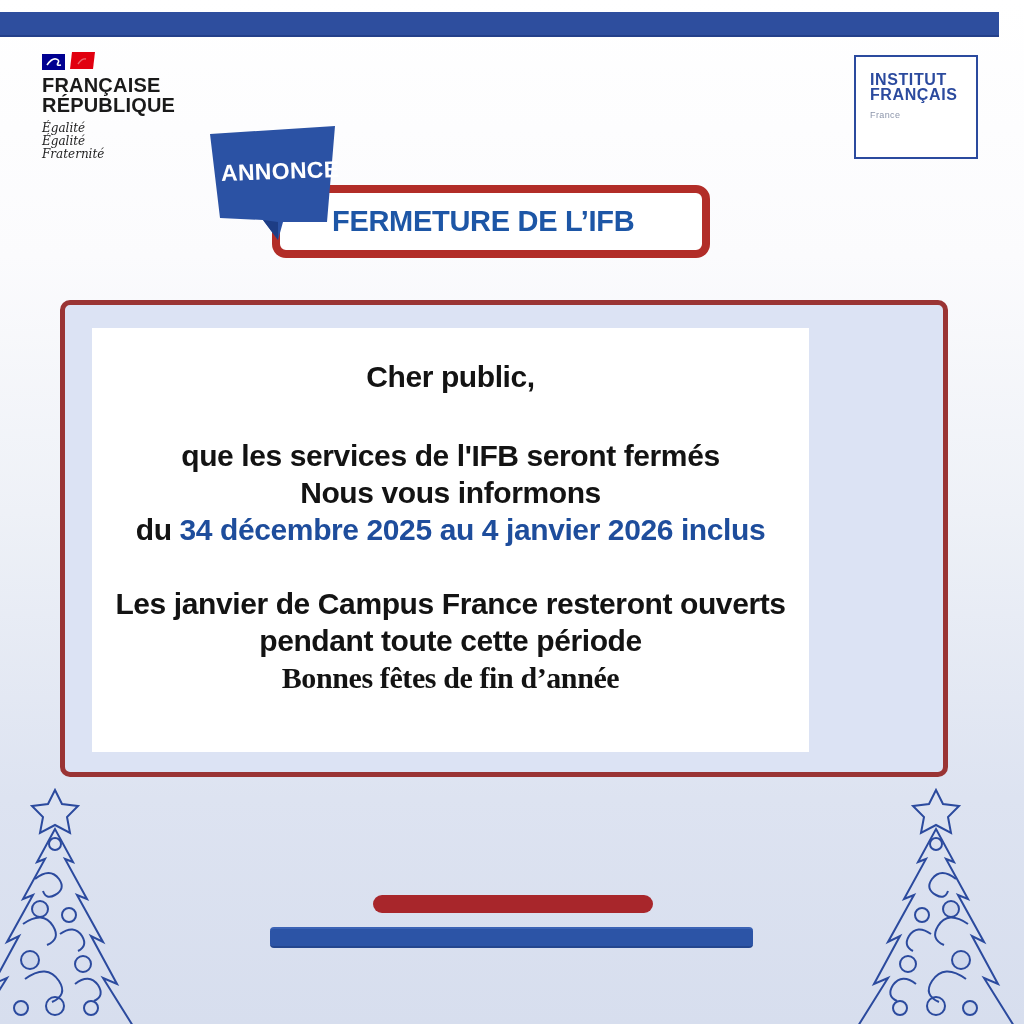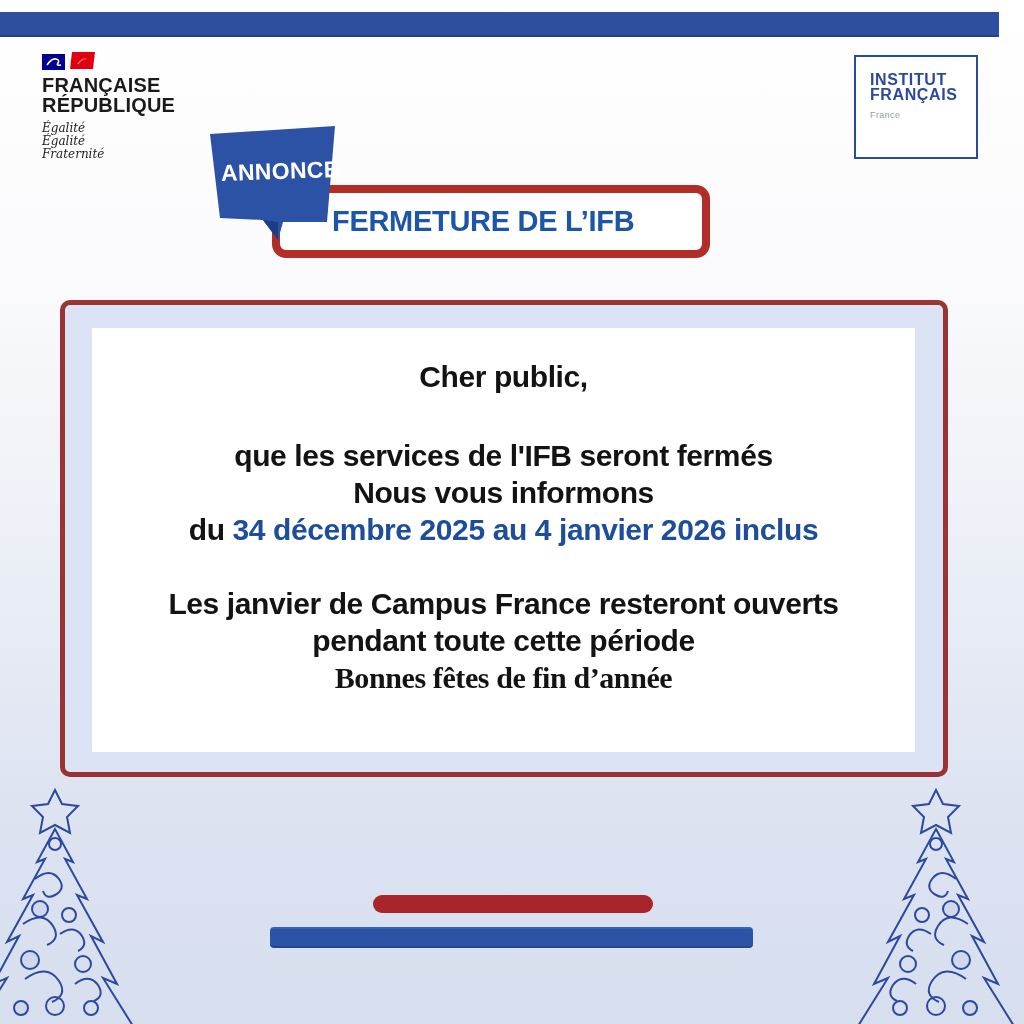--- a/index.html
+++ b/index.html
@@ -40,21 +40,21 @@
   .if-sub{margin-top:8px;font-size:9px;color:#8d96ab;letter-spacing:0.4px;}
 
   
   .banner-box{left:272px;top:185px;width:438px;height:73px;background:#fff;border:8px solid var(--banner-red);border-radius:14px;display:flex;align-items:center;justify-content:flex-start;padding-left:52px;}
   .banner-title{color:var(--title-blue);font-size:29px;font-weight:bold;letter-spacing:-0.3px;white-space:nowrap;}
   .bubble{left:205px;top:122px;width:135px;height:125px;}
   .bubble-label{left:221px;top:158px;width:114px;text-align:center;color:#fff;font-size:23px;font-weight:bold;letter-spacing:0.3px;transform:rotate(-2deg);}
 
   
   .notice-outer{left:60px;top:300px;width:888px;height:477px;background:var(--box-fill);border:5px solid var(--box-red);border-radius:10px;}
-  .notice-inner{left:92px;top:328px;width:823px;height:424px;background:#fff;text-align:center;color:var(--text-black);font-weight:bold;font-size:30px;line-height:37px;letter-spacing:-0.4px;}
+  .notice-inner{left:92px;top:328px;width:717px;height:424px;background:#fff;text-align:center;color:var(--text-black);font-weight:bold;font-size:30px;line-height:37px;letter-spacing:-0.4px;}
   .notice-inner p{white-space:nowrap;}
   .p-salutation{margin-top:30px;}
   .p-block2{margin-top:42px;}
   .p-block3{margin-top:37px;}
   .p-greeting{font-family:Liberation Serif, serif;}
   .date-blue{color:var(--date-blue);}
 
   
   .bar-red{left:373px;top:895px;width:280px;height:18px;border-radius:9px;background:var(--footer-red);}
   .bar-blue{left:270px;top:927px;width:483px;height:21px;border-radius:4px;background:var(--footer-blue);border-top:2px solid #3b63b5;border-bottom:2px solid #24468e;}

